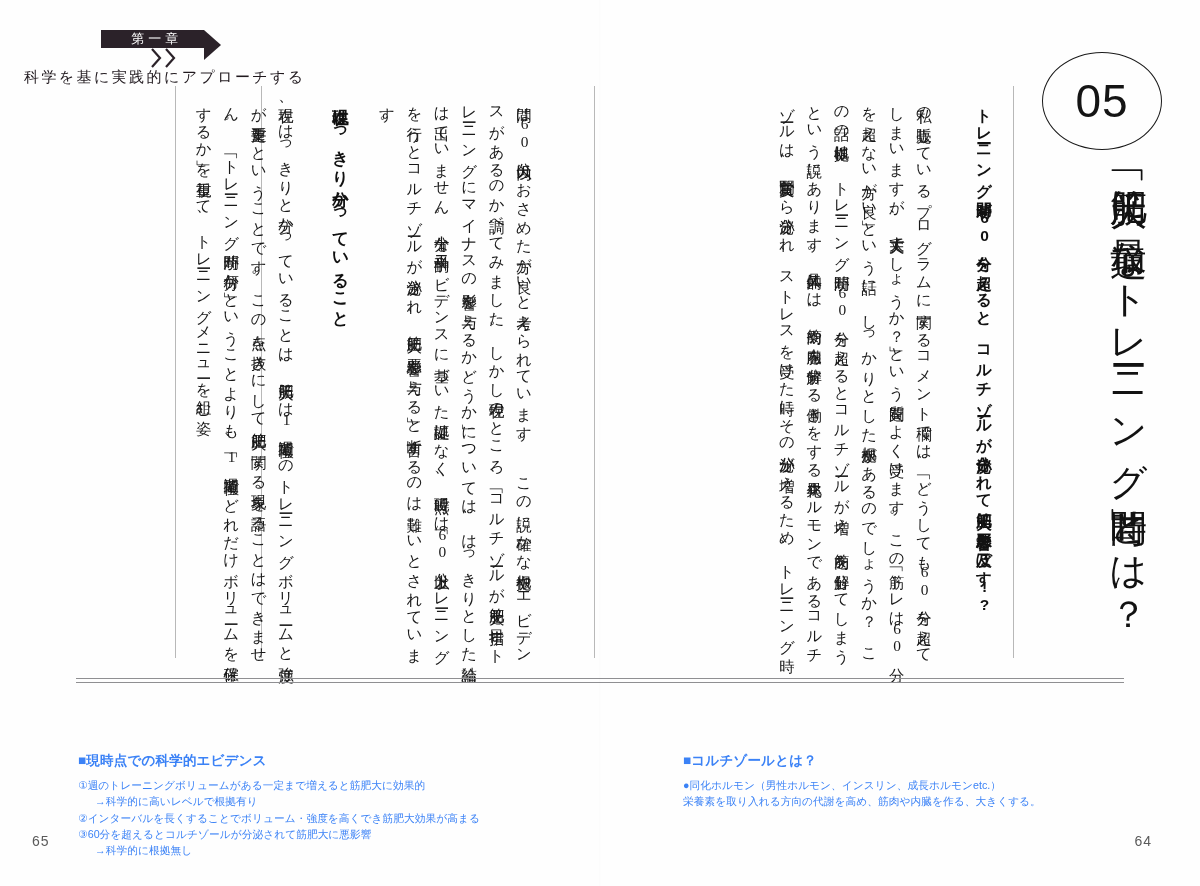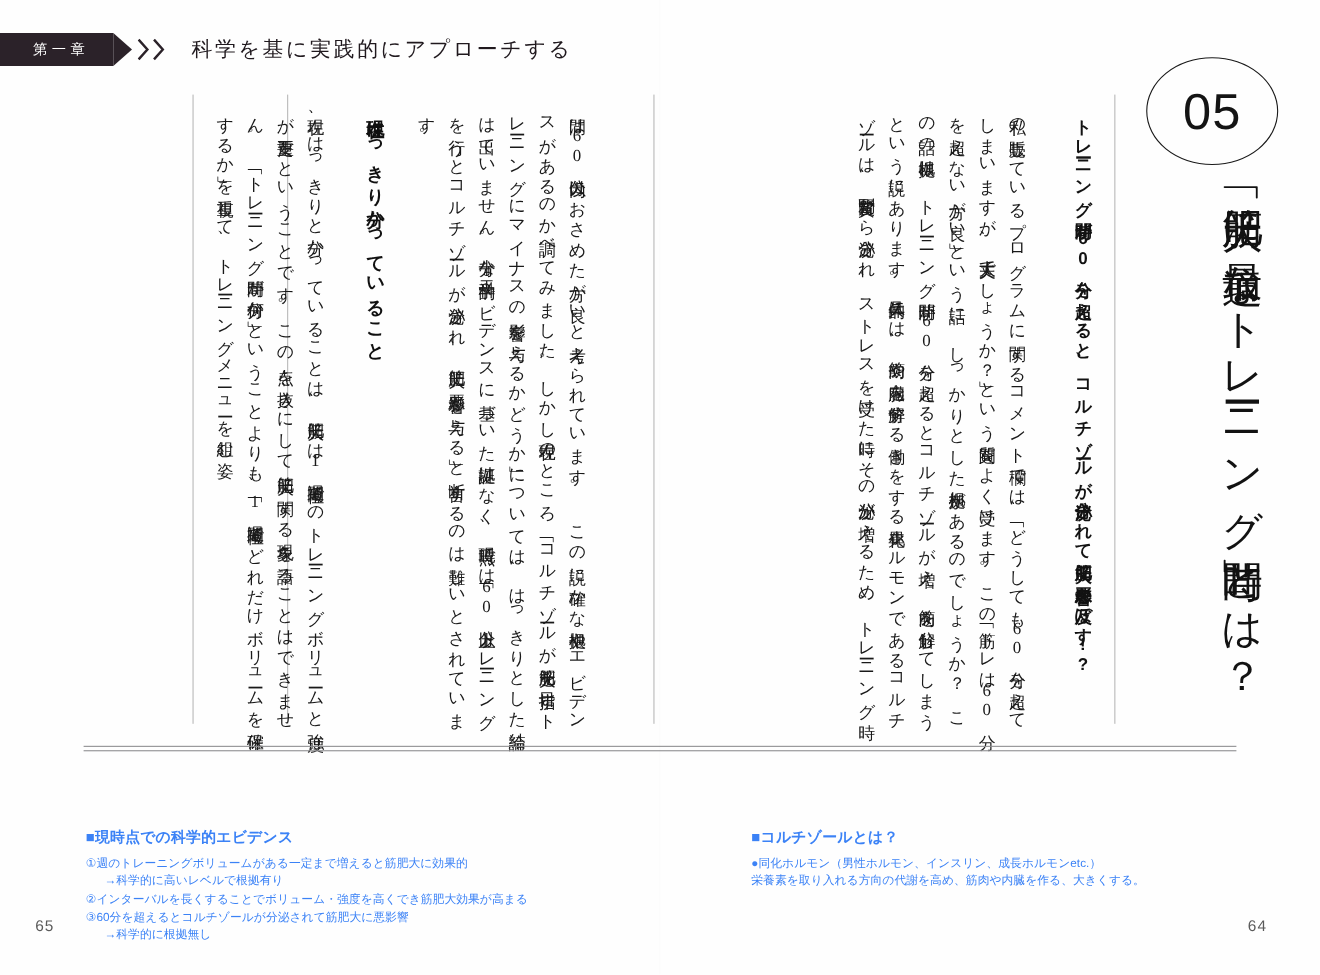--- a/index.html
+++ b/index.html
@@ -24,20 +24,21 @@
   }
 
   
   .chapter-header {
     position: absolute;
     left: 0;
     top: 30px;
     height: 30px;
     display: flex;
     align-items: center;
+    flex-direction: column;
   }
   .chapter-tag {
     position: relative;
     background: #2b2229;
     color: #ffffff;
     height: 30px;
     display: flex;
     align-items: center;
     padding: 0 22px 0 30px;
     font-size: 13px;
@@ -57,21 +58,21 @@
   }
   .chevrons {
     margin-left: 22px;
     display: flex;
     gap: 3px;
     color: #2b2229;
   }
   .chevrons svg { display: block; }
   .chapter-title-text {
     margin-left: 24px;
-    font-size: 19px;
+    font-size: 15px;
     letter-spacing: 2.4px;
     color: #20191e;
   }
 
   
   .num-circle {
     position: absolute;
     right: 38px;
     top: 52px;
     width: 118px;

